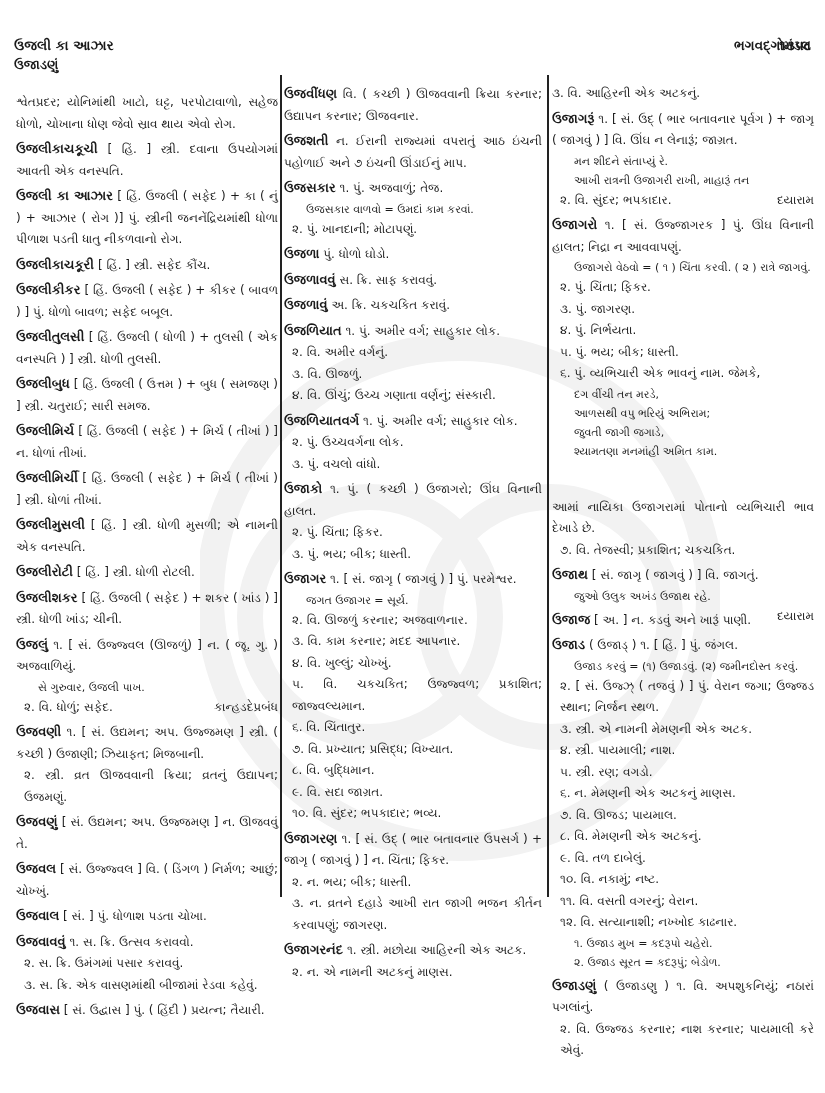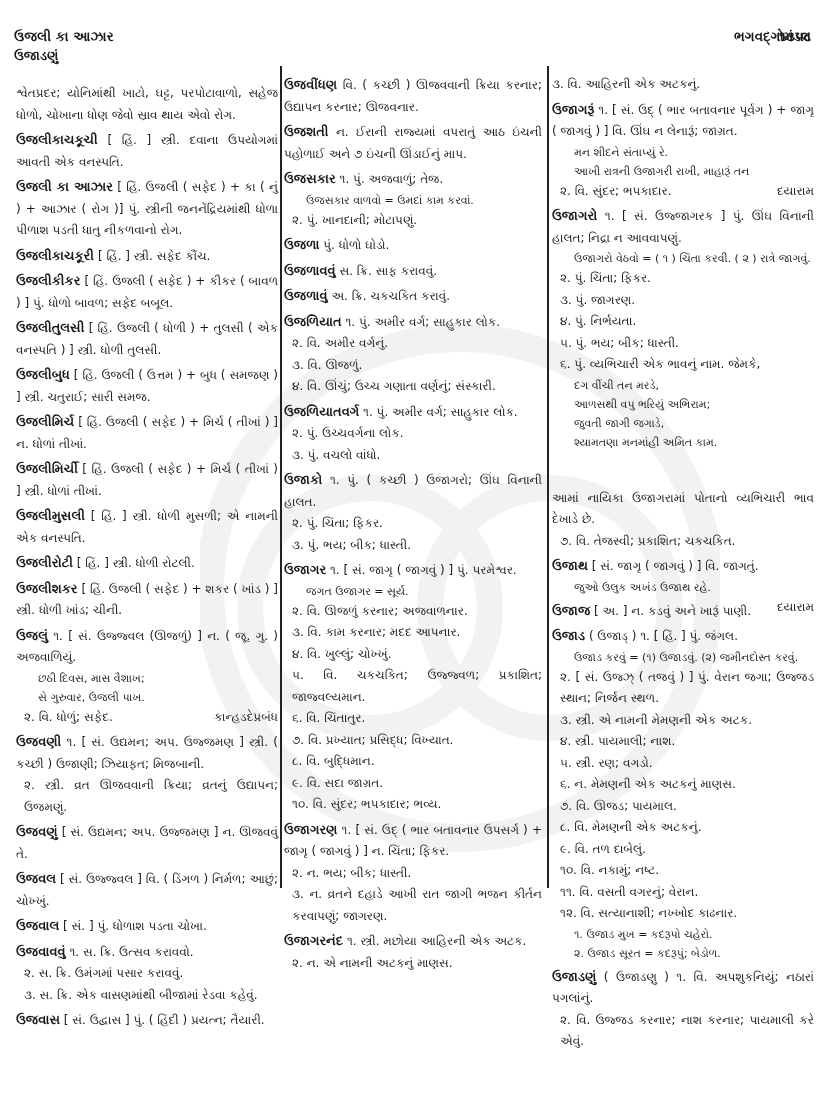--- a/index.html
+++ b/index.html
@@ -1,18 +1,18 @@
 <!DOCTYPE html>
 <html><head>
 <meta charset="utf-8">
 <style>
   html, body { margin:0; padding:0; background:#ffffff; }
   body { width:825px; height:1093px; position:relative; overflow:hidden;
     font-family: "DejaVu Sans", sans-serif; color:#1a1a1a; }
-  .page { position:absolute; left:0; top:8px; width:825px; height:900px; }
+  .page { position:absolute; left:0; top:17px; width:825px; height:900px; }
   .header { position:absolute; top:20px; left:12px; right:14px; height:22px;
     font-size:13.5px; font-weight:bold; }
   .h-left { position:absolute; left:2px; top:0; }
   .h-center { position:absolute; left:0; right:0; text-align:right; top:0; }
   .h-right { position:absolute; right:0; top:0;text-align:right; }
   .h-sub { position:absolute; left:14px; top:40px; font-size:13px; font-weight:bold; }
   .watermark { position:absolute; left:200px; top:300px; width:520px; height:560px; pointer-events:none; }
   .col { position:absolute; top:62px; font-size:12px; line-height:21.5px; }
   .col1 { left:16px; width:262px;margin-top:13px; }
   .col2 { left:284px; width:258px; top:66px; }
@@ -54,21 +54,21 @@
       <div class="entry"><span class="hw">ઉજલી કા આઝાર</span> <span>[ હિં. ઉજલી ( સફેદ ) + કા ( નું ) + આઝાર ( રોગ )] પું. સ્ત્રીની જનનેંદ્રિયમાંથી ધોળા પીળાશ પડતી ધાતુ નીકળવાનો રોગ.</span></div>
       <div class="entry"><span class="hw">ઉજલીકાચકૂરી</span> <span>[ હિં. ] સ્ત્રી. સફેદ કૌંચ.</span></div>
       <div class="entry"><span class="hw">ઉજલીકીકર</span> <span>[ હિં. ઉજલી ( સફેદ ) + કીકર ( બાવળ ) ] પું. ધોળો બાવળ; સફેદ બબૂલ.</span></div>
       <div class="entry"><span class="hw">ઉજલીતુલસી</span> <span>[ હિં. ઉજલી ( ધોળી ) + તુલસી ( એક વનસ્પતિ ) ] સ્ત્રી. ધોળી તુલસી.</span></div>
       <div class="entry"><span class="hw">ઉજલીબુધ</span> <span>[ હિં. ઉજલી ( ઉત્તમ ) + બુધ ( સમજણ ) ] સ્ત્રી. ચતુરાઈ; સારી સમજ.</span></div>
       <div class="entry"><span class="hw">ઉજલીમિર્ચ</span> <span>[ હિં. ઉજલી ( સફેદ ) + મિર્ચ ( તીખાં ) ] ન. ધોળાં તીખાં.</span></div>
       <div class="entry"><span class="hw">ઉજલીમિર્ચી</span> <span>[ હિં. ઉજલી ( સફેદ ) + મિર્ચ ( તીખાં ) ] સ્ત્રી. ધોળાં તીખાં.</span></div>
       <div class="entry"><span class="hw">ઉજલીમુસલી</span> <span>[ હિં. ] સ્ત્રી. ધોળી મુસળી; એ નામની એક વનસ્પતિ.</span></div>
       <div class="entry"><span class="hw">ઉજલીરોટી</span> <span>[ હિં. ] સ્ત્રી. ધોળી રોટલી.</span></div>
       <div class="entry"><span class="hw">ઉજલીશકર</span> <span>[ હિં. ઉજલી ( સફેદ ) + શકર ( ખાંડ ) ] સ્ત્રી. ધોળી ખાંડ; ચીની.</span></div>
-      <div class="entry"><span class="hw">ઉજલું</span> <span>૧. [ સં. ઉજ્જ્વલ (ઊજળું) ] ન. ( જૂ. ગુ. ) અજવાળિયું.</span><span class="quote">છઠી દિવસ, માસ વૈશાખ;</span><span class="quote">સે ગુરુવાર, ઉજલી પાખ.</span><span class="src">કાન્હડદેપ્રબંધ</span><span class="sub">૨. વિ. ધોળું; સફેદ.</span></div>
+      <div class="entry"><span class="hw">ઉજલું</span> <span>૧. [ સં. ઉજ્જ્વલ (ઊજળું) ] ન. ( જૂ. ગુ. ) અજવાળિયું.</span><span class="quote">સે ગુરુવાર, ઉજલી પાખ.</span><span class="src">કાન્હડદેપ્રબંધ</span><span class="sub">૨. વિ. ધોળું; સફેદ.</span></div>
       <div class="entry"><span class="hw">ઉજવણી</span> <span>૧. [ સં. ઉદ્યમન; અપ. ઉજ્જમણ ] સ્ત્રી. ( કચ્છી ) ઉજાણી; ઝિયાફત; મિજબાની.</span><span class="sub">૨. સ્ત્રી. વ્રત ઊજવવાની ક્રિયા; વ્રતનું ઉદ્યાપન; ઉજમણું.</span></div>
       <div class="entry"><span class="hw">ઉજવણું</span> <span>[ સં. ઉદ્યમન; અપ. ઉજ્જમણ ] ન. ઊજવવું તે.</span></div>
       <div class="entry"><span class="hw">ઉજવલ</span> <span>[ સં. ઉજ્જ્વલ ] વિ. ( ડિંગળ ) નિર્મળ; આછું; ચોખ્ખું.</span></div>
       <div class="entry"><span class="hw">ઉજવાલ</span> <span>[ સં. ] પું. ધોળાશ પડતા ચોખા.</span></div>
       <div class="entry"><span class="hw">ઉજવાવવું</span> <span>૧. સ. ક્રિ. ઉત્સવ કરાવવો.</span><span class="sub">૨. સ. ક્રિ. ઉમંગમાં પસાર કરાવવું.</span><span class="sub">૩. સ. ક્રિ. એક વાસણમાંથી બીજામાં રેડવા કહેવું.</span></div>
       <div class="entry"><span class="hw">ઉજવાસ</span> <span>[ સં. ઉદ્વાસ ] પું. ( હિંદી ) પ્રયત્ન; તૈયારી.</span></div>
     </div>
   <div class="col col2" id="col1">
       <div class="entry"><span class="hw">ઉજવીંધણ</span> <span>વિ. ( કચ્છી ) ઊજવવાની ક્રિયા કરનાર; ઉદ્યાપન કરનાર; ઊજવનાર.</span></div>
       <div class="entry"><span class="hw">ઉજશતી</span> <span>ન. ઈરાની રાજ્યમાં વપરાતું આઠ ઇંચની પહોળાઈ અને ૭ ઇંચની ઊંડાઈનું માપ.</span></div>

